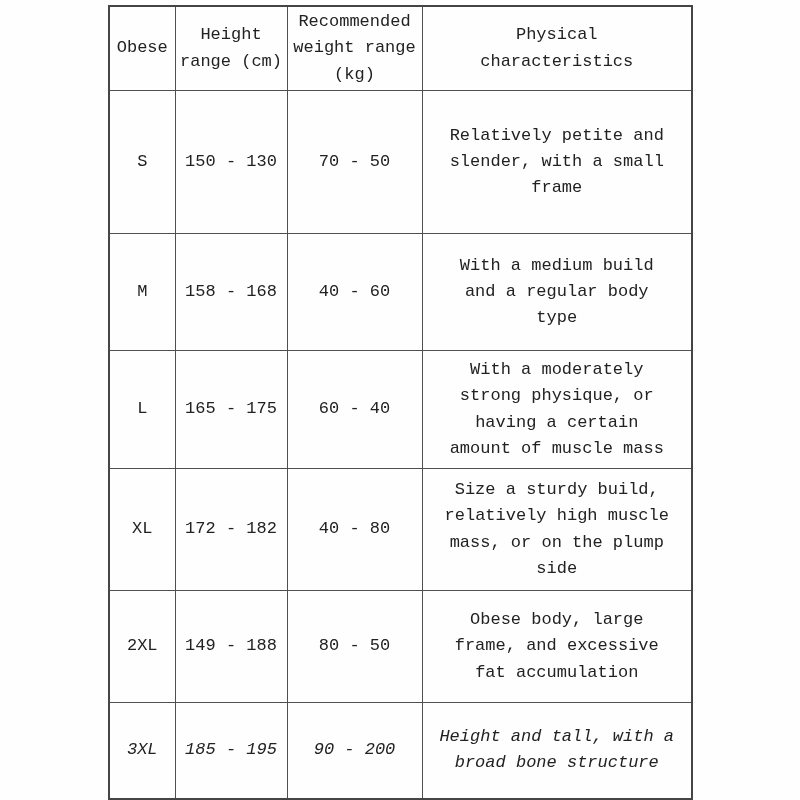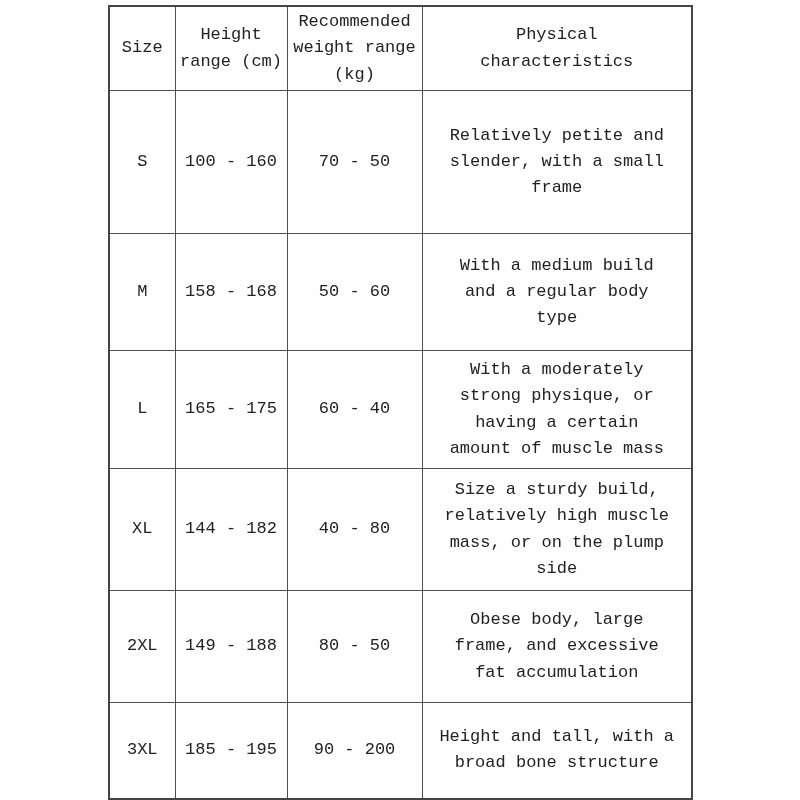--- a/index.html
+++ b/index.html
@@ -43,72 +43,72 @@
   col.c-size   { width: 66px; }
   col.c-height { width: 112px; }
   col.c-weight { width: 135px; }
   col.c-phys   { width: 270px; }
   tr.r-header { height: 80px; }
   tr.r-s      { height: 143px; }
   tr.r-m      { height: 117px; }
   tr.r-l      { height: 118px; }
   tr.r-xl     { height: 122px; }
   tr.r-2xl    { height: 112px; }
-  tr.r-3xl    { height: 96px; }
+  tr.r-3xl    { height: 96px; font-style: italic; }
 </style>
 </head>
 <body>
 
 <div id="page">
   <table class="size-chart">
     <colgroup>
       <col class="c-size">
       <col class="c-height">
       <col class="c-weight">
       <col class="c-phys">
     </colgroup>
     <tbody>
       <tr class="r-header">
-        <th>Size</th>
+        <th>Obese</th>
         <th>Height
 range (cm)</th>
         <th>Recommended
 weight range
 (kg)</th>
         <th>Physical
 characteristics</th>
       </tr>
       <tr class="r-s">
         <td>S</td>
-        <td>100 - 160</td>
+        <td>150 - 130</td>
         <td>70 - 50</td>
         <td>Relatively petite and
 slender, with a small
 frame</td>
       </tr>
       <tr class="r-m">
         <td>M</td>
         <td>158 - 168</td>
-        <td>50 - 60</td>
+        <td>40 - 60</td>
         <td>With a medium build
 and a regular body
 type</td>
       </tr>
       <tr class="r-l">
         <td>L</td>
         <td>165 - 175</td>
         <td>60 - 40</td>
         <td>With a moderately
 strong physique, or
 having a certain
 amount of muscle mass</td>
       </tr>
       <tr class="r-xl">
         <td>XL</td>
-        <td>144 - 182</td>
+        <td>172 - 182</td>
         <td>40 - 80</td>
         <td>Size a sturdy build,
 relatively high muscle
 mass, or on the plump
 side</td>
       </tr>
       <tr class="r-2xl">
         <td>2XL</td>
         <td>149 - 188</td>
         <td>80 - 50</td>

